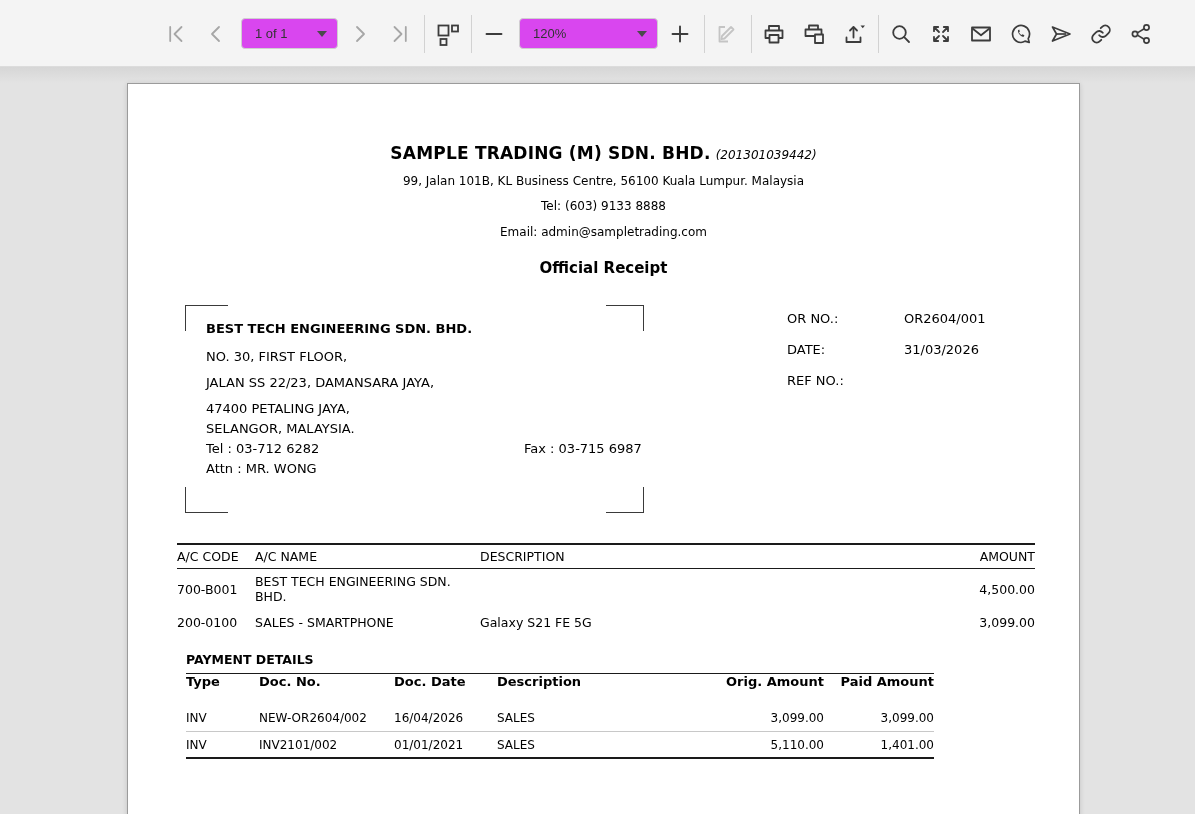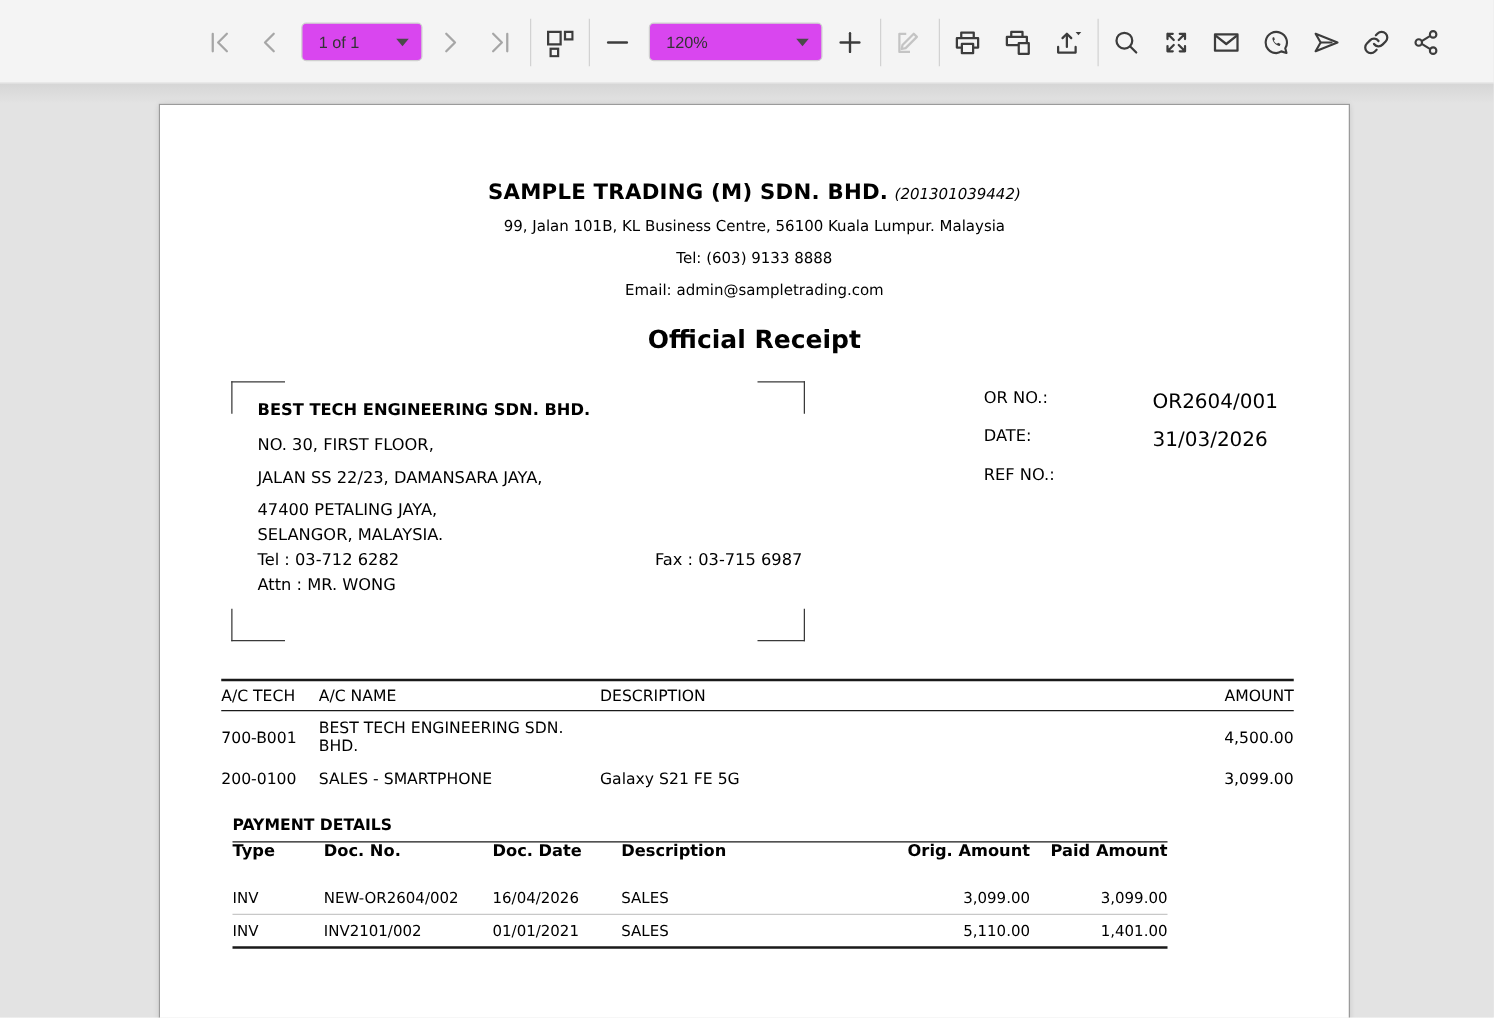--- a/index.html
+++ b/index.html
@@ -48,34 +48,34 @@
   .doc { position:relative; width:100%; height:100%; color:#000;
          font-family:"DejaVu Sans", sans-serif; }
 
   
   .company-block { position:absolute; top:62px; left:0; width:100%; text-align:center; line-height:15.5px; }
   .company-name { font-size:17px; font-weight:bold; letter-spacing:0.2px; }
   .company-reg  { font-size:12px; font-style:italic; font-weight:normal; }
   .company-line { font-size:12px;margin-top:10px; }
 
   .doc-title { position:absolute; top:175px; left:0; width:100%; text-align:center;
-               font-size:20px; font-weight:bold; }
+               font-size:15px; font-weight:bold; }
 
   
   .brk { position:absolute; }
   .brk-tl { left:57px;  top:221px; width:43px; height:26px; border-left:1px solid #3a3a3a; border-top:1px solid #3a3a3a; }
   .brk-tr { left:478px; top:221px; width:38px; height:26px; border-right:1px solid #3a3a3a; border-top:1px solid #3a3a3a; }
   .brk-bl { left:57px;  top:403px; width:43px; height:26px; border-left:1px solid #3a3a3a; border-bottom:1px solid #3a3a3a; }
   .brk-br { left:478px; top:403px; width:38px; height:26px; border-right:1px solid #3a3a3a; border-bottom:1px solid #3a3a3a; }
   .cust-line { position:absolute; left:78px; white-space:nowrap; font-size:13px; }
   .cust-name { font-weight:bold; }
   .cust-fax { position:absolute; left:318px; top:0; }
 
   .rinfo-label { position:absolute; left:659px; font-size:13px; }
-  .rinfo-value { position:absolute; left:794px; font-size:16px; }
+  .rinfo-value { position:absolute; left:776px; font-size:13px; }
 
   
   .items-table { position:absolute; left:49px; top:459px; width:858px; font-size:12.5px; }
   .items-head {
     display:flex; align-items:center; height:26px;
     border-top:2px solid #1a1a1a; border-bottom:1px solid #1a1a1a;
   }
   .items-row { display:flex; align-items:center; }
   .items-row.r1 { height:40px; }
   .items-row.r2 { height:26px; }
@@ -333,21 +333,21 @@
 
       <div class="rinfo-label" style="top:227px">OR NO.:</div>
       <div class="rinfo-value" style="top:227px">OR2604/001</div>
       <div class="rinfo-label" style="top:258px">DATE:</div>
       <div class="rinfo-value" style="top:258px">31/03/2026</div>
       <div class="rinfo-label" style="top:289px">REF NO.:</div>
       <div class="rinfo-value" style="top:289px"></div>
 
       <div class="items-table">
         <div class="items-head">
-          <div class="c-code">A/C TECH</div>
+          <div class="c-code">A/C CODE</div>
           <div class="c-name">A/C NAME</div>
           <div class="c-desc">DESCRIPTION</div>
           <div class="c-amt">AMOUNT</div>
         </div>
         <div class="items-row r1">
           <div class="c-code">700-B001</div>
           <div class="c-name">BEST TECH ENGINEERING SDN. BHD.</div>
           <div class="c-desc"></div>
           <div class="c-amt">4,500.00</div>
         </div>

